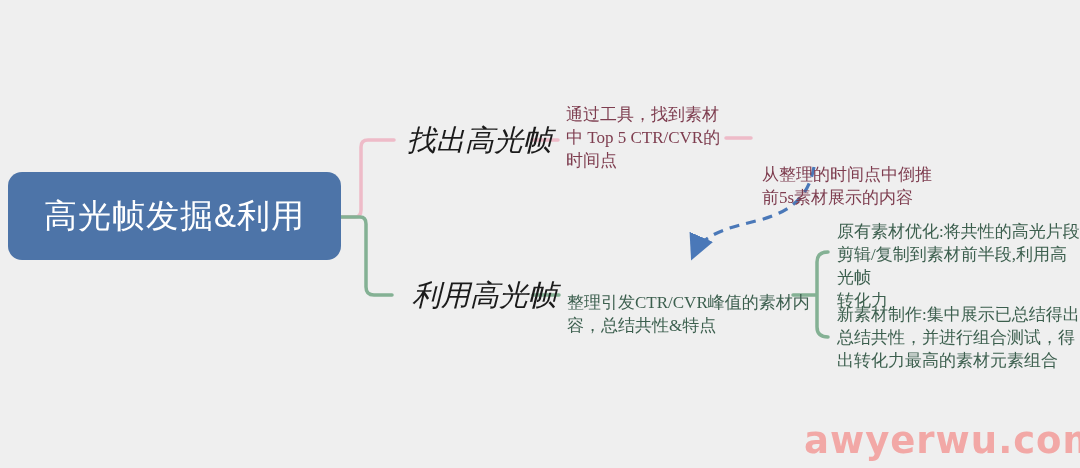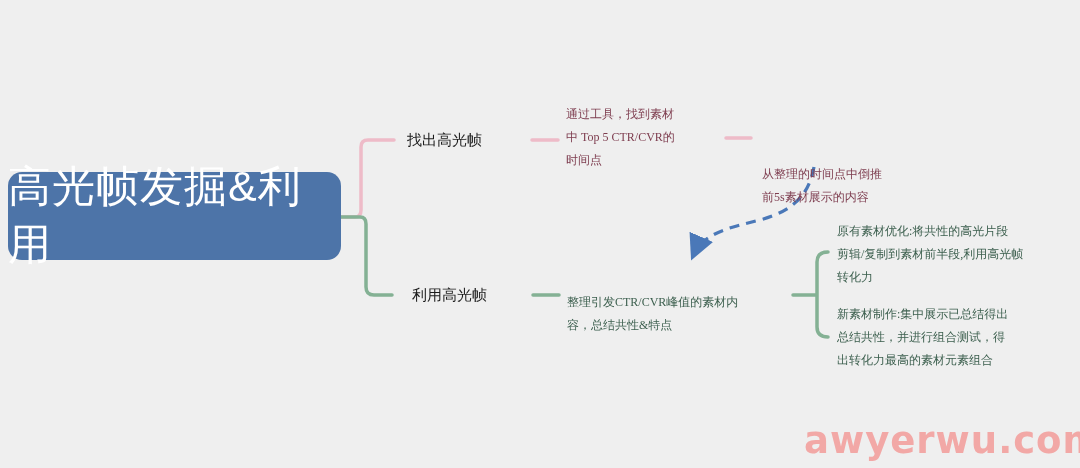--- a/index.html
+++ b/index.html
@@ -19,37 +19,38 @@
   .root-node {
     position: absolute;
     left: 8px; top: 172px;
     width: 333px; height: 88px;
     background: #4d74a8;
     border-radius: 14px;
     display: flex;
     align-items: center;
     justify-content: center;
     color: #ffffff;
-    font-size: 43px;
+    font-size: 33px;
     letter-spacing: 1px;
     box-sizing: border-box;
   }
   .branch-label {
     position: absolute;
     color: #1b1b1b;
-    font-size: 15px;
+    font-size: 29px;
     line-height: 26px;
     white-space: nowrap;
+    font-style: italic;
   }
   .branch-label.find { left: 407px; top: 127px; }
   .branch-label.use  { left: 412px; top: 282px; }
   .note {
     position: absolute;
     font-family: "Liberation Serif", serif;
-    font-size: 12px;
+    font-size: 17px;
     line-height: 23px;
     white-space: pre-line;
   }
   .note.maroon { color: #7e3d4f; }
   .note.green  { color: #3c5f4e; }
   .note.tool      { left: 566px; top: 103px; }
   .note.backtrack { left: 762px; top: 120px; margin-top: 43px; }
   .note.summary   { left: 567px; top: 275px; margin-top: 16px; }
   .note.optimize  { left: 837px; top: 220px; }
   .note.newmat    { left: 837px; top: 303px; }

